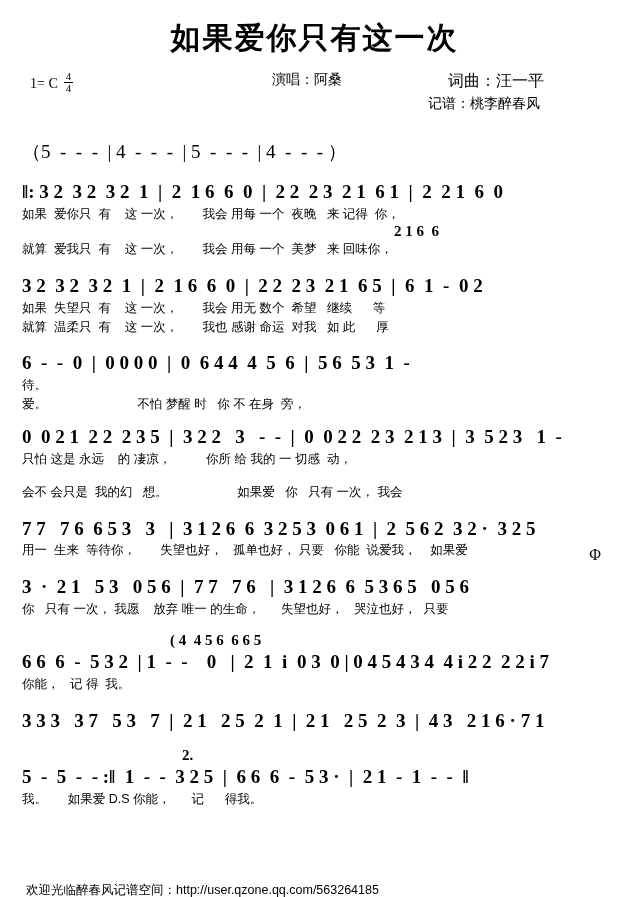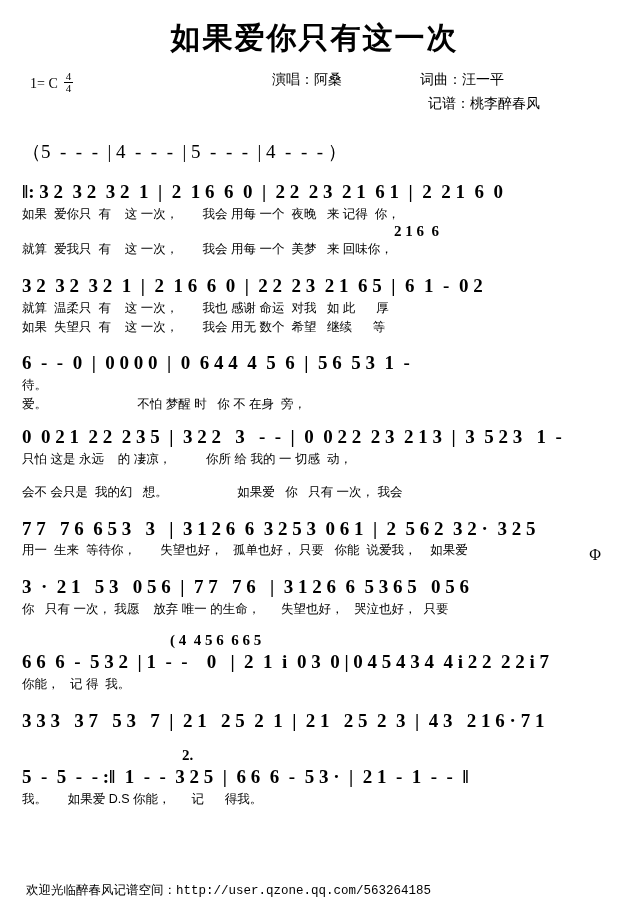--- a/index.html
+++ b/index.html
@@ -62,23 +62,23 @@
     padding: 0 2px;
   }
   .singer {
     position: absolute;
     left: 272px;
     top: 6px;
     font-size: 14px;
   }
   .composer {
     position: absolute;
-    left: 420px;
+    left: 448px;
     top: 6px;
-    font-size: 14px;
+    font-size: 16px;
   }
   .scorer {
     position: absolute;
     left: 428px;
     top: 30px;
     font-size: 14px;
   }
   
   .music {
     margin-top: 34px;
@@ -123,21 +123,21 @@
   }
   
   .footer {
     position: absolute;
     left: 26px;
     bottom: 16px;
     font-size: 12.5px;
     font-family: "Liberation Serif", serif;
   }
   .footer .url {
-    font-family: Liberation Mono, monospace;
+    font-family: Liberation Sans, sans-serif;
     text-align: right;
   }
   .right-mark {
     position: absolute;
     right: 6px;
     font-size: 16px;
   }
 </style>
 </head>
 <body>
@@ -163,22 +163,22 @@
 
     <div class="sys sp-top">
       <div class="notes">‖: 3 2  3 2  3 2  1  |  2  1 6  6  0  |  2 2  2 3  2 1  6 1  |  2  2 1  6  0</div>
       <div class="lyric">如果  爱你只  有    这 一次，       我会 用每 一个  夜晚   来 记得  你，</div>
       <div class="small-upper" style="margin-left:372px;">2 1 6  6</div>
       <div class="lyric">就算  爱我只  有    这 一次，       我会 用每 一个  美梦   来 回味你，</div>
     </div>
 
     <div class="sys sp-top">
       <div class="notes">3 2  3 2  3 2  1  |  2  1 6  6  0  |  2 2  2 3  2 1  6 5  |  6  1  -  0 2</div>
+      <div class="lyric">如果  失望只  有    这 一次，       我会 用无 数个  希望   继续      等</div>
       <div class="lyric">就算  温柔只  有    这 一次，       我也 感谢 命运  对我   如 此      厚</div>
-      <div class="lyric">如果  失望只  有    这 一次，       我会 用无 数个  希望   继续      等</div>
     </div>
 
     <div class="sys sp-top">
       <div class="notes">6  -  -  0  |  0 0 0 0  |  0  6 4 4  4  5  6  |  5 6  5 3  1  -</div>
       <div class="lyric">待。</div>
       <div class="lyric">爱。                          不怕 梦醒 时   你 不 在身  旁，</div>
     </div>
 
     <div class="sys sp-top-lg">
       <div class="notes">0  0 2 1  2 2  2 3 5  |  3 2 2   3   -  -  |  0  0 2 2  2 3  2 1 3  |  3  5 2 3   1  -</div>

